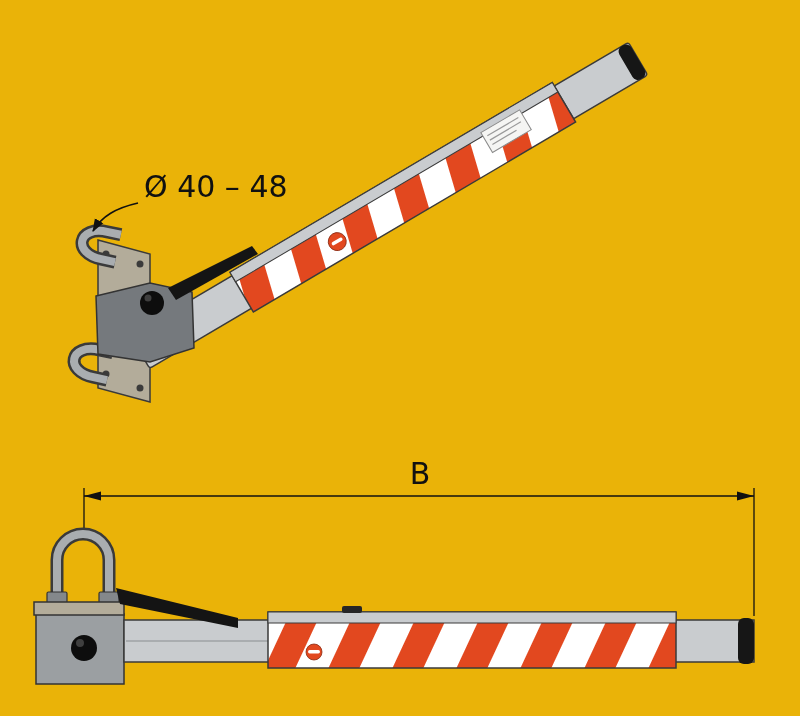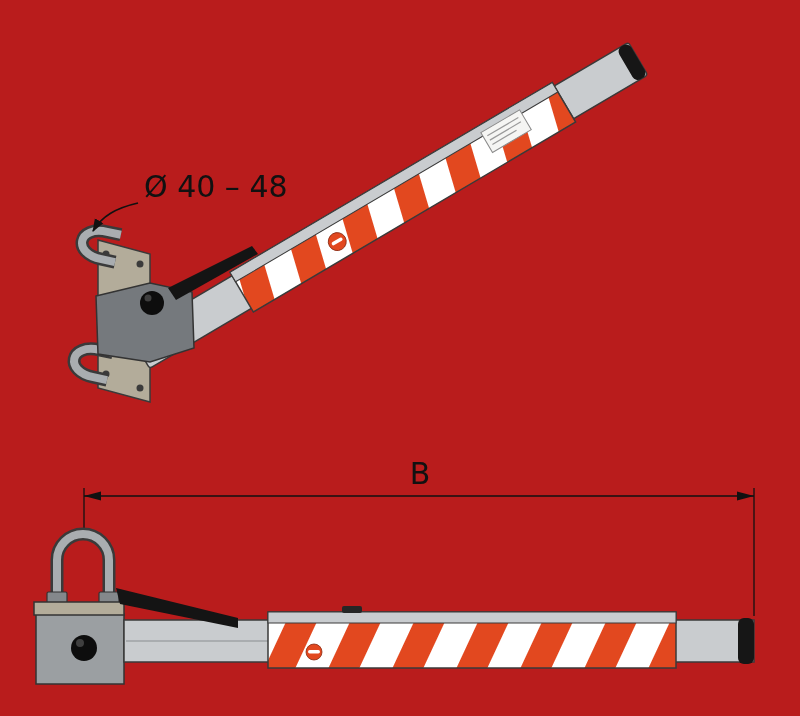--- a/index.html
+++ b/index.html
@@ -6,21 +6,21 @@
   html, body {
     margin: 0;
     padding: 0;
     background: #ffffff;
     font-family: "DejaVu Sans", sans-serif;
   }
   #stage {
     position: relative;
     width: 800px;
     height: 716px;
-    background: #b91c1c;
+    background: #eab308;
     overflow: hidden;
   }
   svg { display: block; }
   text {
     font-family: "DejaVu Sans", sans-serif;
     fill: #111111;
   }
   .dim-label { font-size: 30px; }
 </style>
 </head>

